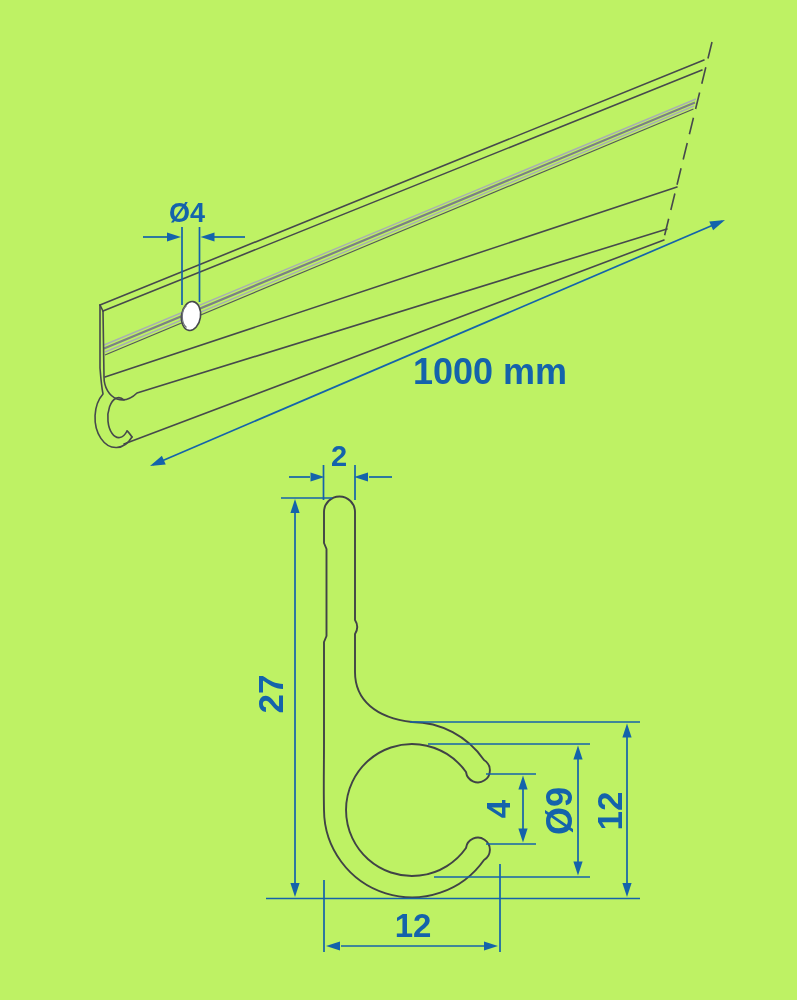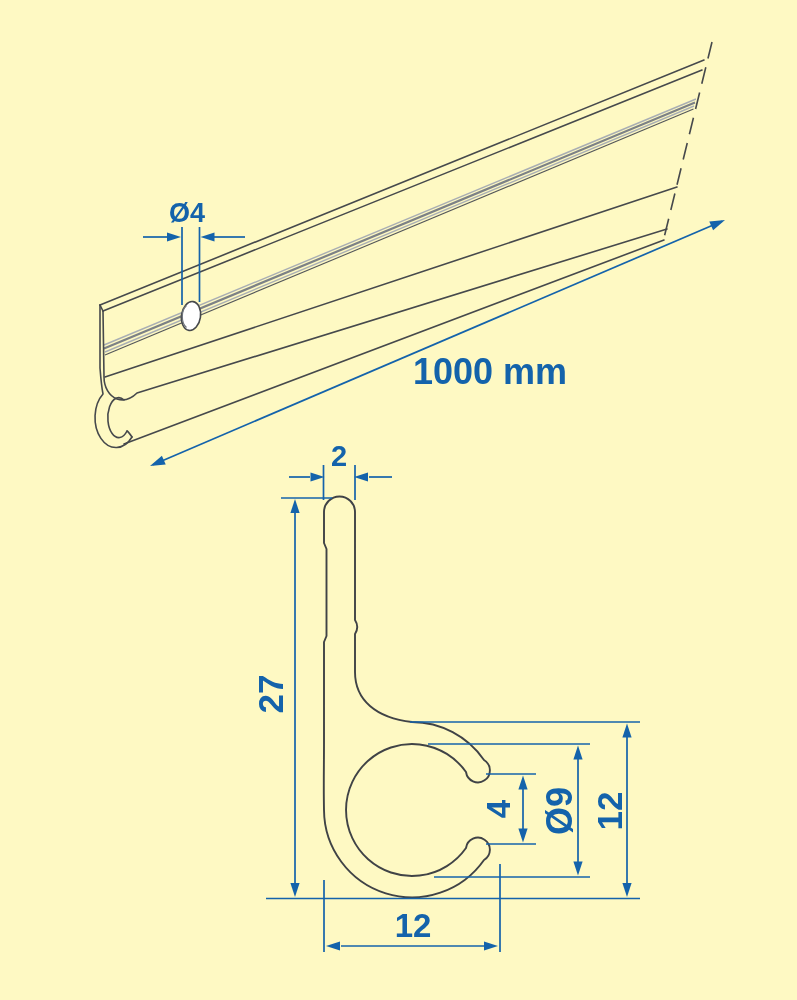--- a/index.html
+++ b/index.html
@@ -8,21 +8,21 @@
     background: #ffffff;
     width: 797px;
     height: 1000px;
     overflow: hidden;
     font-family: "Liberation Sans", sans-serif;
   }
   .stage {
     position: relative;
     width: 797px;
     height: 1000px;
-    background: #fef9c3;
+    background: #bef264;
   }
   svg { display: block; }
   .outline {
     fill: none;
     stroke: #46494c;
     stroke-width: 1.6;
     stroke-linecap: round;
     stroke-linejoin: round;
   }
   .outline-bold {

